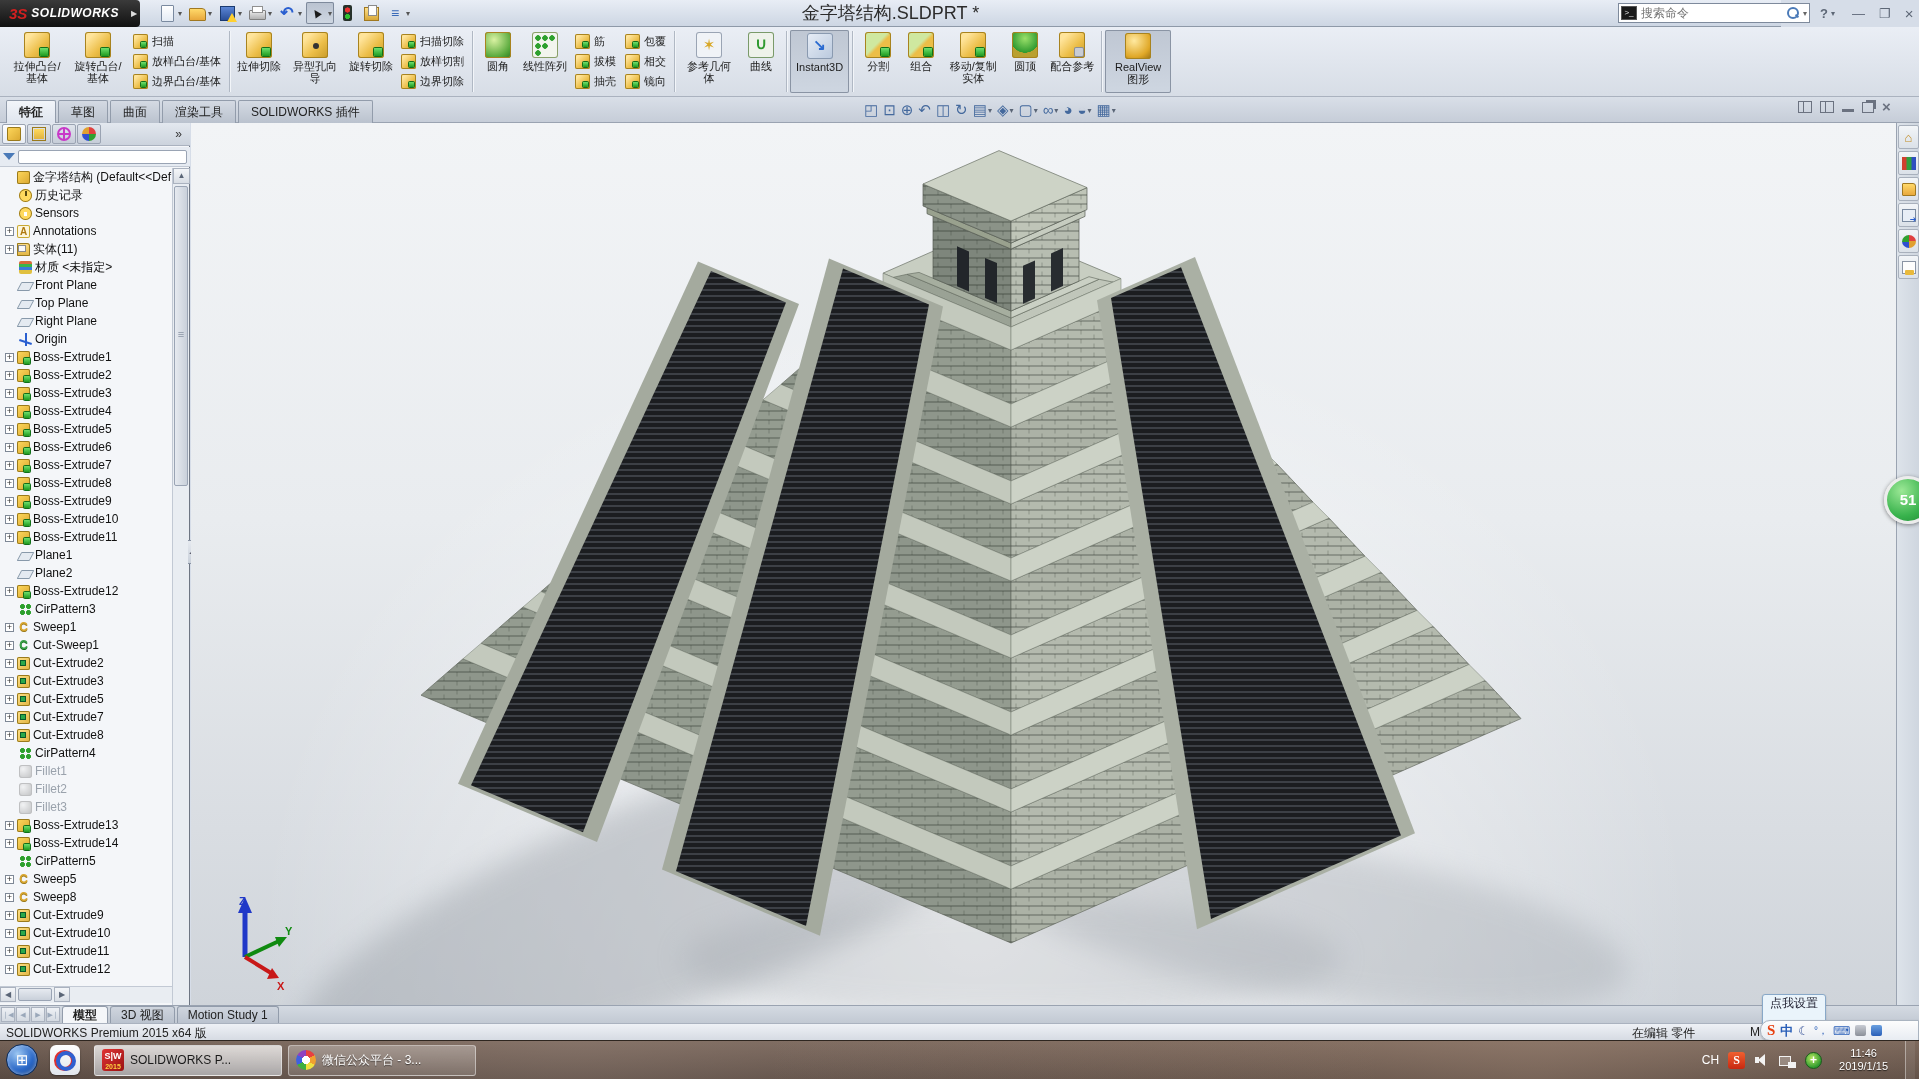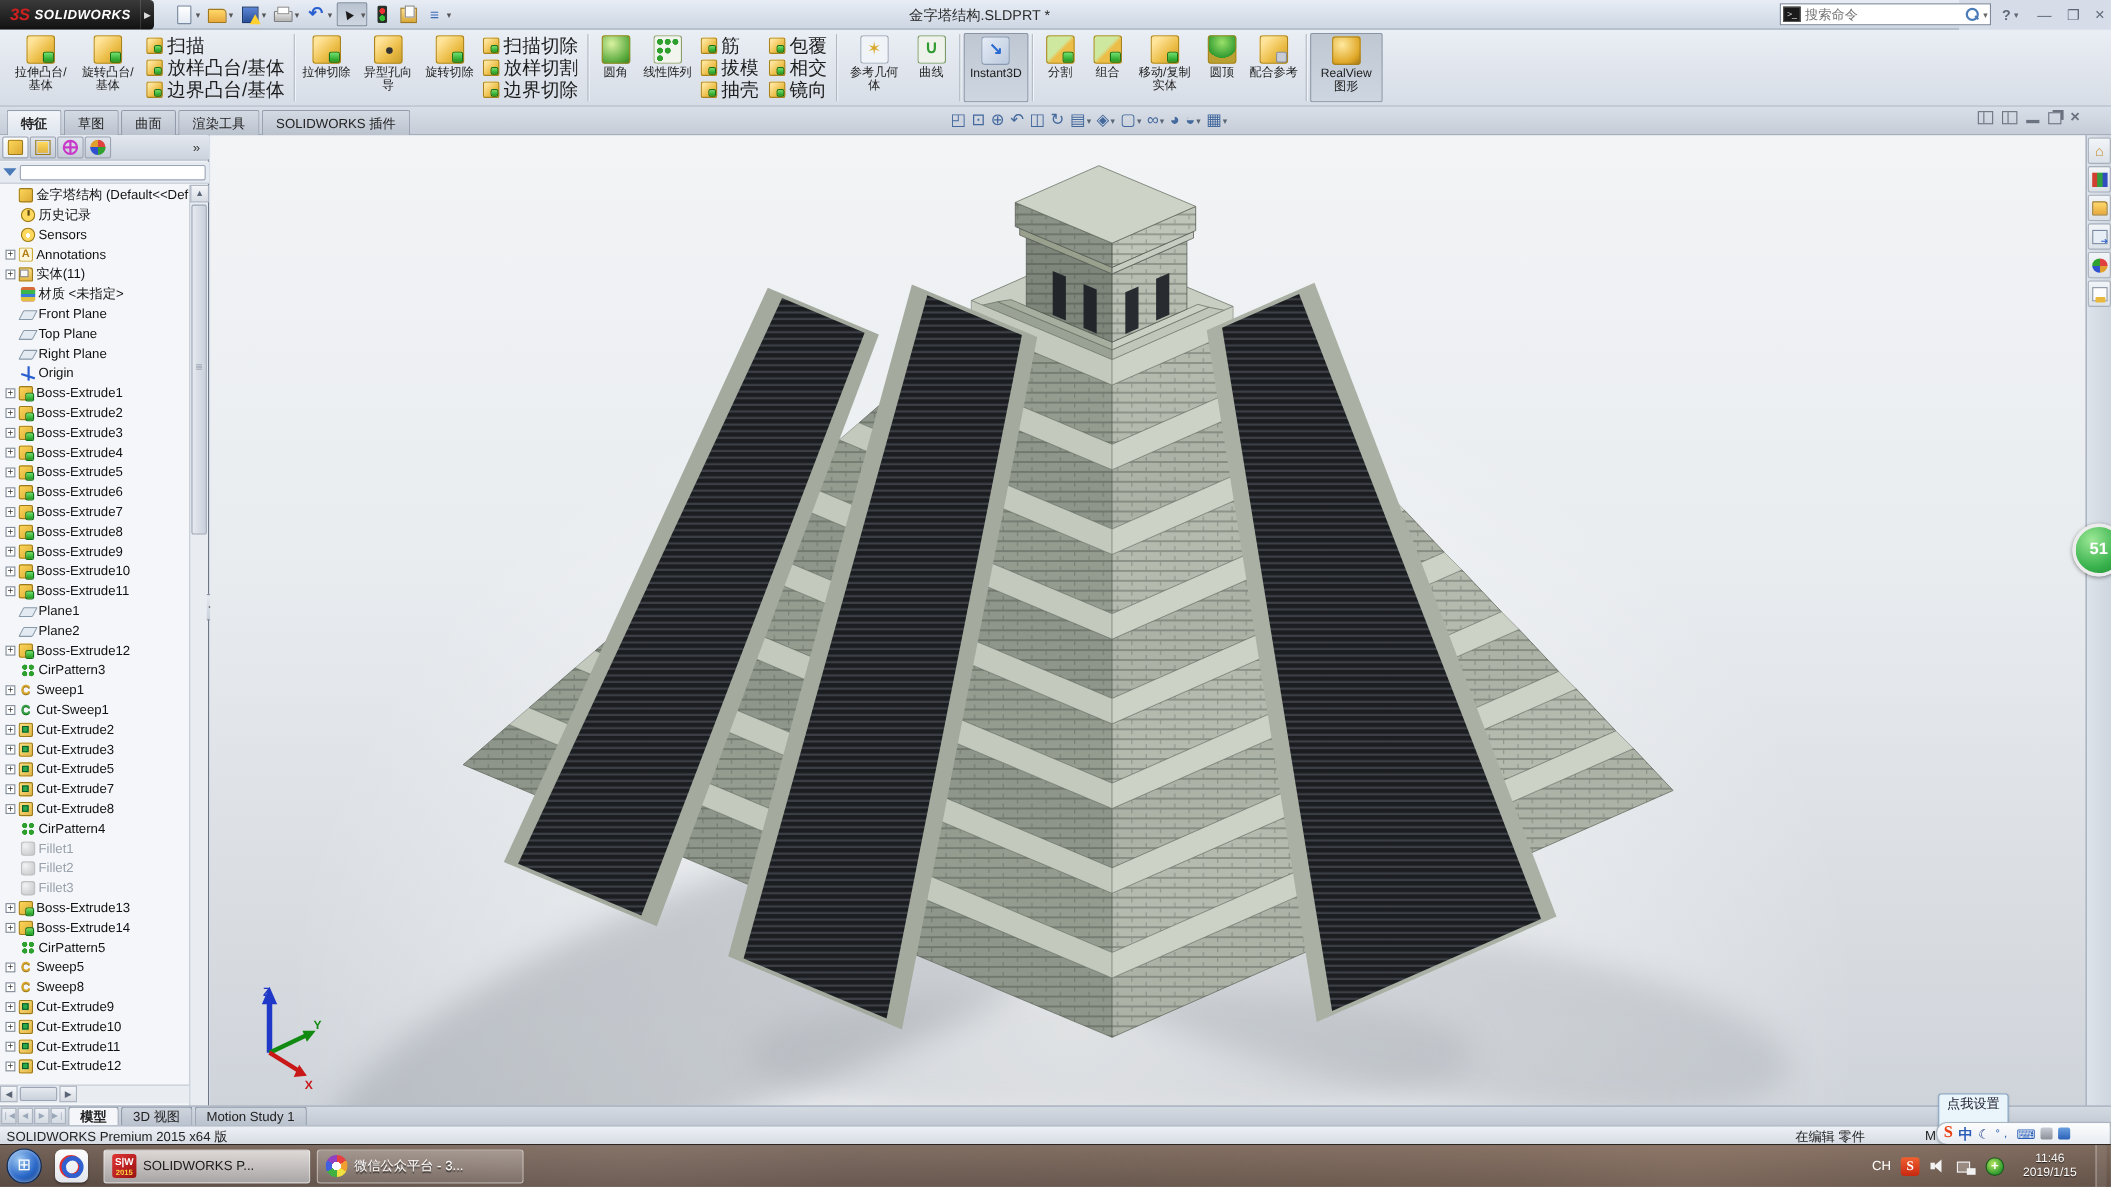--- a/index.html
+++ b/index.html
@@ -22,21 +22,21 @@
   .qi-save::before{content:"";position:absolute;left:3px;top:3px;width:13px;height:13px;background:linear-gradient(#5a85d5,#2a4f98);border:1px solid #1a3a70}
   .qi-save::after{content:"";position:absolute;right:0;bottom:1px;border-left:5px solid transparent;border-right:5px solid transparent;border-bottom:9px solid #ffd030}
   .qi-print::before{content:"";position:absolute;left:2px;top:7px;width:15px;height:8px;background:linear-gradient(#ececec,#b2b2b2);border:1px solid #808080;border-radius:1px}
   .qi-print::after{content:"";position:absolute;left:5px;top:3px;width:9px;height:5px;background:#fff;border:1px solid #909090}
   .qi-undo::before{content:"↶";position:absolute;left:0;top:0;width:20px;text-align:center;color:#2a5fd0;font-weight:bold;font-size:16px;line-height:20px}
   .qi-select::before{content:"▲";position:absolute;left:3px;top:0px;color:#1a1a1a;font-size:13px;line-height:20px;transform:rotate(-35deg)}
   .qi-rebuild::before{content:"";position:absolute;left:6px;top:2px;width:9px;height:16px;border-radius:2px;background:radial-gradient(circle at 4.5px 5px,#ee3030 2.4px,rgba(0,0,0,0) 2.8px),radial-gradient(circle at 4.5px 11.5px,#30c030 2.4px,rgba(0,0,0,0) 2.8px),#27312a}
   .qi-options::before{content:"";position:absolute;left:3px;top:4px;width:13px;height:12px;background:linear-gradient(#ffe08a,#d8a838);border:1px solid #a07820}
   .qi-options::after{content:"";position:absolute;left:7px;top:2px;width:7px;height:9px;background:#fdfdfd;border:1px solid #8a8a8a}
   .qi-file-properties::before{content:"≡";position:absolute;left:0;top:0;width:20px;text-align:center;color:#3a6ab8;font-weight:bold;font-size:14px;line-height:20px}
-  #title{position:absolute;left:0;right:0;top:0;height:27px;text-align:center;font-size:13px;color:#2b2b2b;line-height:27px;pointer-events:none}
+  #title{position:absolute;left:0;right:0;top:0;height:27px;text-align:center;font-size:18px;color:#2b2b2b;line-height:27px;pointer-events:none}
   #searchbox{position:absolute;left:1618px;top:3px;width:192px;height:20px;background:#fff;border:1px solid #7e8a9c;display:flex;align-items:center;padding:0 2px}
   #searchbox .console{width:16px;height:14px;background:#1a1a1a;border:1px solid #555;color:#e8e8e8;font-size:8px;line-height:12px;text-align:center;flex:none;margin-right:4px}
   #searchbox input{border:0;outline:0;flex:1;font-size:12px;min-width:0;background:transparent}
   #searchbox .mag{position:relative;width:14px;height:14px;flex:none}
   #searchbox .mag::before{content:"";position:absolute;left:1px;top:1px;width:8px;height:8px;border:2px solid #4a7ab8;border-radius:50%}
   #searchbox .mag::after{content:"";position:absolute;left:9px;top:9px;width:4px;height:2px;background:#4a7ab8;transform:rotate(45deg)}
   #searchbox .sdd{font-size:8px;color:#666;margin-left:3px}
   .winctl{position:absolute;top:0;height:27px;display:flex;align-items:center;gap:10px;color:#5d6776;font-size:13px}
   .winctl span{cursor:default}
   .wc-help{font-weight:bold}
@@ -44,21 +44,21 @@
 
   
   #ribbon{position:absolute;left:0;top:27px;width:1919px;height:70px;background:linear-gradient(#eaeef5,#d7dde6);border-bottom:1px solid #aab2bf;display:flex;align-items:stretch;padding:2px 4px}
   .rgroup{display:flex;align-items:stretch;gap:1px;padding:1px 3px}
   .rgroup.pressed{background:linear-gradient(#bfc7d3,#ced6e1);box-shadow:inset 0 0 0 1px #8a94a4;border-radius:2px;margin:1px 2px}
   .rsep{width:1px;background:#b0b8c4;margin:2px 1px;box-shadow:1px 0 0 #f2f5f9}
   .rbig{display:flex;flex-direction:column;align-items:center;justify-content:flex-start;padding:2px 3px;min-width:42px;max-width:60px;border-radius:2px}
   .rblabel{font-size:11px;line-height:12px;text-align:center;color:#1c1c1c;word-break:break-all;margin-top:2px}
   .rstack{display:flex;flex-direction:column;justify-content:space-around;padding:1px 2px}
   .rsmall{display:flex;align-items:center;gap:4px;height:20px;padding:0 2px;border-radius:2px}
-  .rslabel{font-size:17px;color:#1c1c1c;white-space:nowrap}
+  .rslabel{font-size:11px;color:#1c1c1c;white-space:nowrap}
   .ri{position:relative;width:26px;height:26px;flex:none;border-radius:3px;background:linear-gradient(135deg,#ffe49a 20%,#ecbe48 60%,#c79a28);box-shadow:inset 0 0 0 1px #a8831f}
   .ri::after{content:"";position:absolute;right:2px;bottom:2px;width:8px;height:8px;background:linear-gradient(#6ee06e,#1f9a1f);border-radius:1px;box-shadow:0 0 0 1px #11701a}
   .ri.sm{width:15px;height:15px;border-radius:2px}
   .ri.sm::after{width:5px;height:5px}
   .ri-hole::after{background:#333;border-radius:50%;box-shadow:none;right:9px;bottom:9px;width:6px;height:6px}
   .ri-fillet{background:radial-gradient(circle at 35% 30%,#d9f2a2,#56a83a 70%,#2f7a22)}
   .ri-fillet::after{display:none}
   .ri-linear{background:#f2f5ee;box-shadow:inset 0 0 0 1px #8aa06a}
   .ri-linear::after{display:none}
   .ri-linear::before{content:"";position:absolute;inset:0;background:radial-gradient(circle at 6px 6px,#2da02d 2.5px,rgba(0,0,0,0) 3px),radial-gradient(circle at 13px 6px,#2da02d 2.5px,rgba(0,0,0,0) 3px),radial-gradient(circle at 20px 6px,#2da02d 2.5px,rgba(0,0,0,0) 3px),radial-gradient(circle at 6px 14px,#2da02d 2.5px,rgba(0,0,0,0) 3px),radial-gradient(circle at 13px 14px,#2da02d 2.5px,rgba(0,0,0,0) 3px),radial-gradient(circle at 6px 21px,#2da02d 2.5px,rgba(0,0,0,0) 3px)}

